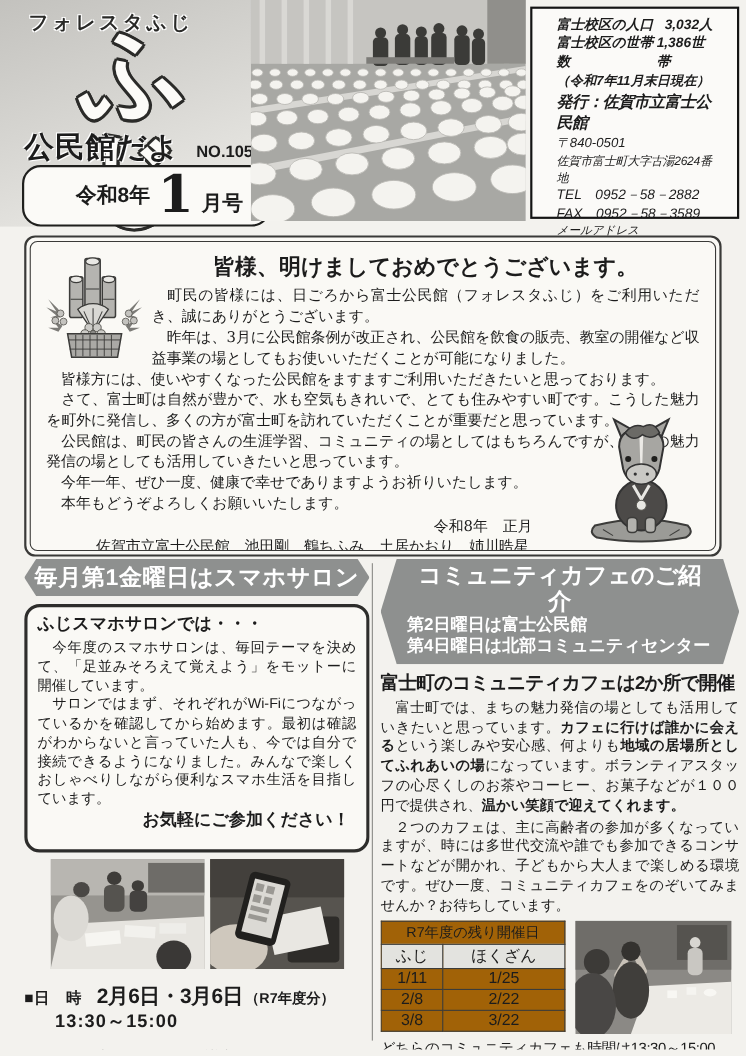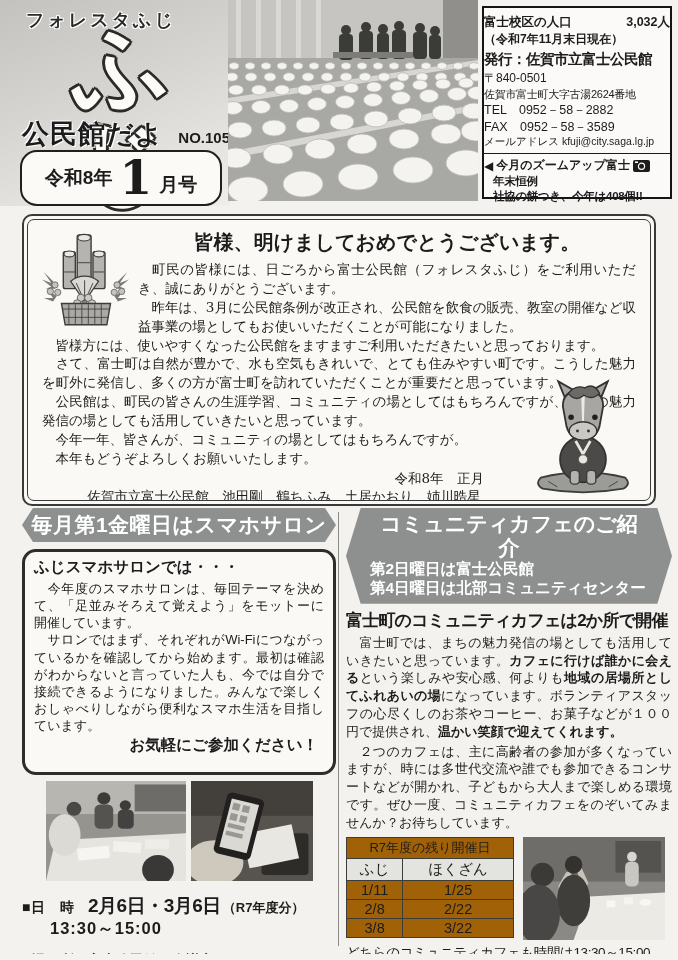--- a/index.html
+++ b/index.html
@@ -15,28 +15,28 @@
   .brand-small{left:26px;top:8px;font-size:18px;font-weight:bold;letter-spacing:3px;color:#2a2a28;
     text-shadow:1px 1px 0 #fff,-1px -1px 0 #fff,1px -1px 0 #fff,-1px 1px 0 #fff;}
   .brand-large{left:30px;top:18px;width:185px;text-align:center;font-size:95px;font-weight:bold;line-height:1;
     color:#fcfbf8;transform:rotate(-2deg);
     text-shadow:-3px 0 #2b2b29,3px 0 #2b2b29,0 -3px #2b2b29,0 3px #2b2b29,-2px -2px #2b2b29,2px 2px #2b2b29,2px -2px #2b2b29,-2px 2px #2b2b29;}
   .subtitle-row{left:22px;top:116px;display:flex;align-items:baseline;gap:7px;}
   .subtitle{font-size:27px;font-weight:900;letter-spacing:1px;
     text-shadow:1px 1px 0 #fff,-1px -1px 0 #fff;}
   .issue-no{font-size:15px;font-weight:bold;}
   .issue-box{left:20px;top:150px;width:198px;height:52px;background:#fbfaf7;border:2.5px solid #1f1f1d;
-    border-radius:17px;display:flex;align-items:center;justify-content:center;gap:7px;}
+    border-radius:17px;display:flex;align-items:center;justify-content:center;gap:7px;padding-left:24px;}
   .issue-era{font-size:19px;font-weight:bold;}
   .issue-month{font-size:47px;font-weight:bold;line-height:0.9;font-family:"DejaVu Serif","Liberation Serif",serif;}
   .issue-suffix{font-size:19px;font-weight:bold;margin-top:14px;}
   .photo-mochi{left:228px;top:0;width:250px;height:201px;}
   
   .info-box{left:482px;top:6px;width:190px;height:193px;background:#fbfaf8;border:2px solid #141414;
-    padding:6px 0;box-sizing:border-box;}
+    padding:6px 22px;box-sizing:border-box;font-style:italic;}
   .info-row{display:flex;justify-content:space-between;font-size:12.5px;font-weight:bold;line-height:1.35;}
   .info-asof{font-size:12px;font-weight:bold;line-height:1.4;}
   .info-pub{font-size:14.5px;font-weight:bold;margin-top:2px;letter-spacing:-0.5px;}
   .info-postal{font-size:12px;margin-top:1px;}
   .info-addr{font-size:11px;letter-spacing:-0.3px;}
   .info-tel{font-size:12.5px;line-height:1.35;}
   .info-mail{font-size:10.5px;}
   .info-div{border-top:1.5px solid #1c1c1c;margin:4px 0 3px;}
   .zoomup-title{font-size:12px;font-weight:bold;display:flex;align-items:center;gap:3px;}
   .zoomup-line{font-size:11.5px;font-weight:bold;margin-left:9px;line-height:1.3;letter-spacing:-0.3px;}
@@ -217,20 +217,24 @@
         <ellipse cx="238" cy="163" rx="20" ry="13"></ellipse>
   </g>
 </svg>
 </div>
 
 <div class="abs info-box">
   <div class="info-row">
     <span>富士校区の人口</span>
     <span>3,032人</span>
   </div>
+  <div class="info-row">
+    <span>富士校区の世帯数</span>
+    <span>1,386世帯</span>
+  </div>
   <div class="info-asof">（令和7年11月末日現在）</div>
   <div class="info-pub">発行：佐賀市立富士公民館</div>
   <div class="info-postal">〒840-0501</div>
   <div class="info-addr">佐賀市富士町大字古湯2624番地</div>
   <div class="info-tel">TEL　0952－58－2882</div>
   <div class="info-tel">FAX　0952－58－3589</div>
   <div class="info-mail">メールアドレス  kfuji@city.saga.lg.jp</div>
   <div class="info-div"></div>
   <div class="zoomup-title">
     <span>◀</span>
@@ -298,21 +302,21 @@
             <line x1="23" y1="95" x2="72" y2="95"></line>
         </g>
       </svg>
     </span>
     <div class="greet-title">皆様、明けましておめでとうございます。</div>
     <p class="greet-p">　町民の皆様には、日ごろから富士公民館（フォレスタふじ）をご利用いただき、誠にありがとうございます。</p>
     <p class="greet-p">　昨年は、3月に公民館条例が改正され、公民館を飲食の販売、教室の開催など収益事業の場としてもお使いいただくことが可能になりました。</p>
     <p class="greet-p">　皆様方には、使いやすくなった公民館をますますご利用いただきたいと思っております。</p>
     <p class="greet-p">　さて、富士町は自然が豊かで、水も空気もきれいで、とても住みやすい町です。こうした魅力を町外に発信し、多くの方が富士町を訪れていただくことが重要だと思っています。</p>
     <p class="greet-p">　公民館は、町民の皆さんの生涯学習、コミュニティの場としてはもちろんですが、まちの魅力発信の場としても活用していきたいと思っています。</p>
-    <p class="greet-p">　今年一年、皆さんが、コミュニティの場としてはもちろんですが。</p>
+    <p class="greet-p">　今年一年、ぜひ一度、健康で幸せでありますようお祈りいたします。</p>
     <p class="greet-p">　本年もどうぞよろしくお願いいたします。</p>
     <div class="greet-date">令和8年　正月</div>
     <div class="greet-sign">佐賀市立富士公民館　池田剛　鶴ちふみ　土居かおり　姉川晧星</div>
     <span class="horse">
       <svg viewBox="0 0 120 125" width="110" height="116">
         <path d="M14 108 Q60 96 106 108 Q113 115 104 120 Q60 128 16 120 Q7 115 14 108 Z" fill="#9b9b97" stroke="#3c3c3a" stroke-width="2"></path>
         <line x1="22" y1="112" x2="32" y2="118" stroke="#3c3c3a"></line>
           <line x1="98" y1="112" x2="88" y2="118" stroke="#3c3c3a"></line>
         <circle cx="60" cy="88" r="25" fill="#4c4a48" stroke="#333" stroke-width="2"></circle>
         <path d="M52 68 L60 82 L68 68" stroke="#e8e7e3" stroke-width="3" fill="none"></path>

